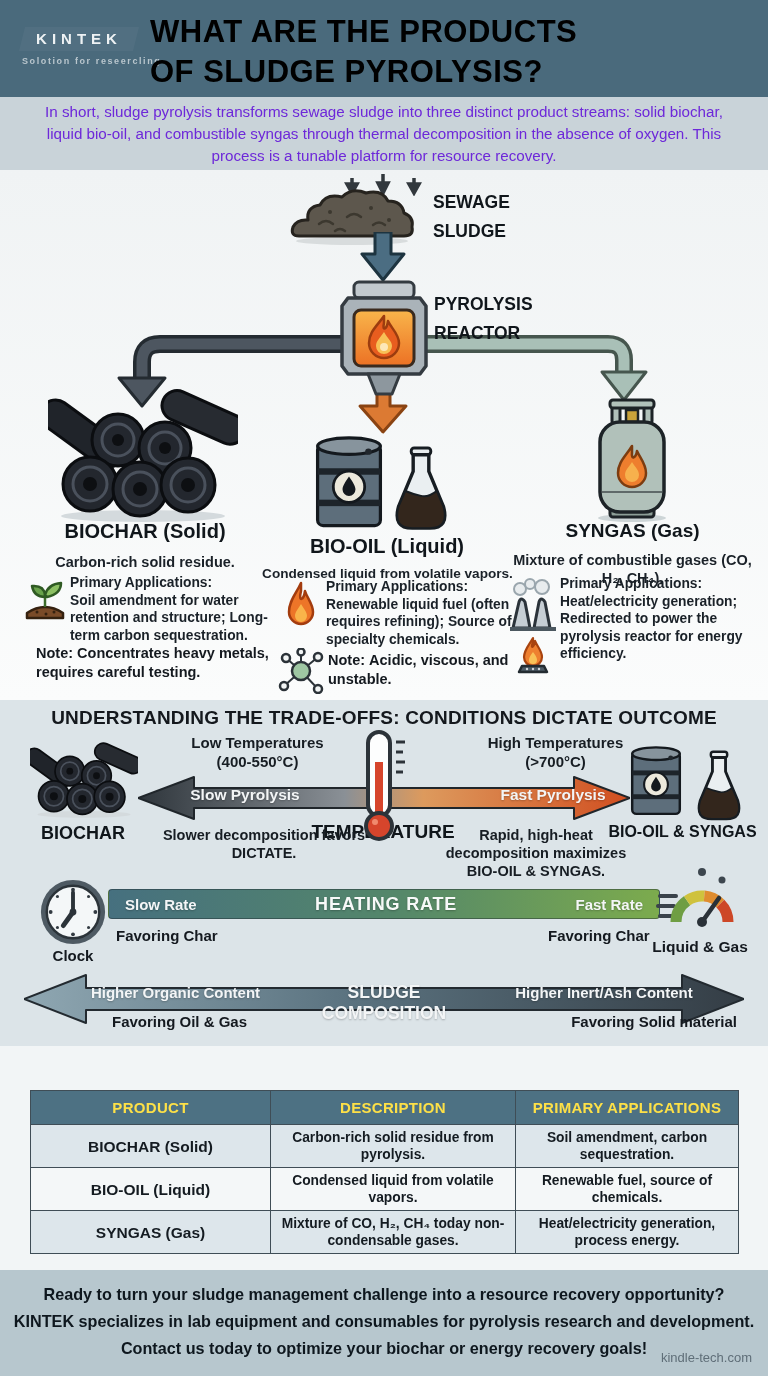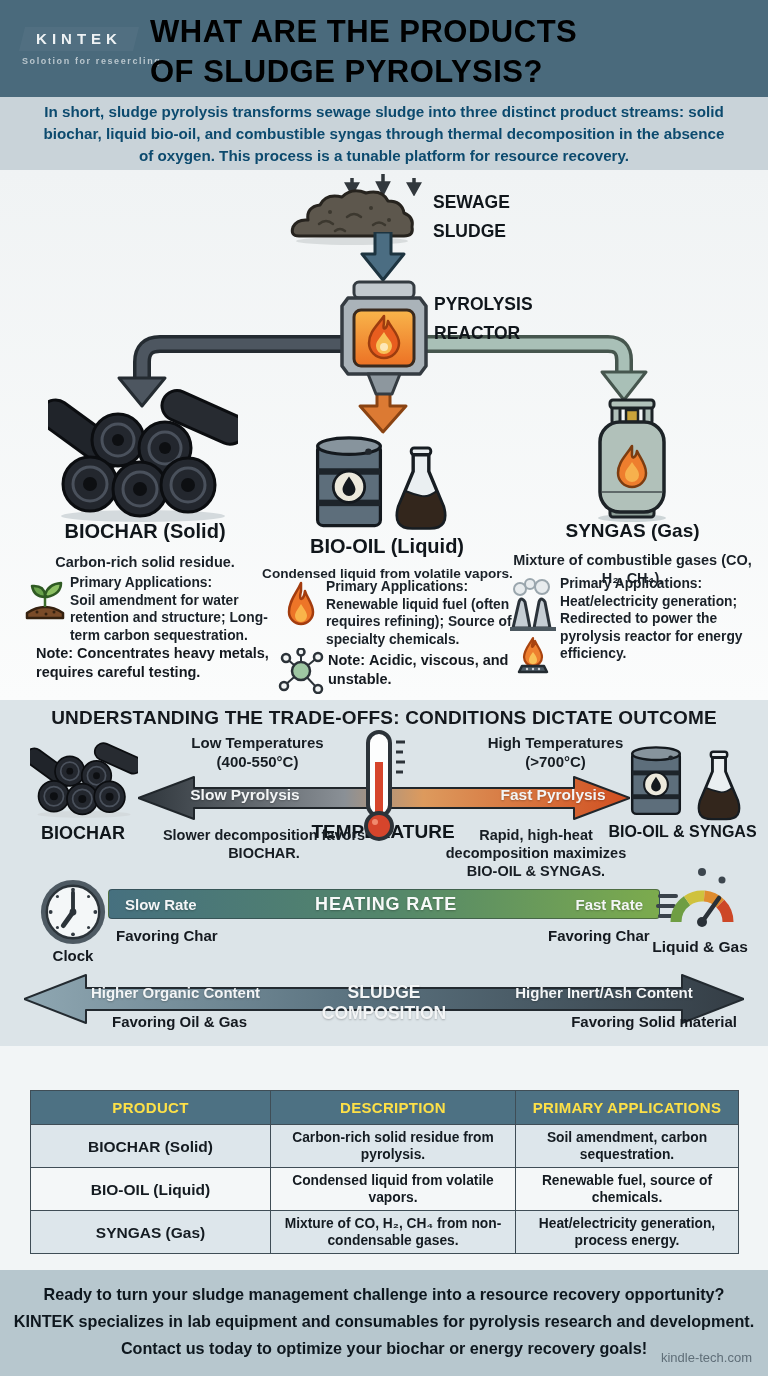--- a/index.html
+++ b/index.html
@@ -10,21 +10,21 @@
   
   .hdr { position:absolute; left:0; top:0; width:768px; height:97px; background:#4a6a7c; }
   .logo { position:absolute; left:22px; top:27px; width:140px; }
   .logo-box { display:inline-block; border:2px solid #d4dcе1; border-color:#d4dce1; padding:3px 14px; transform:skewX(-14deg); background:rgba(255,255,255,0.04); }
   .logo-text { display:inline-block; transform:skewX(14deg); color:#eef2f4; font-size:15px; font-weight:800; letter-spacing:5px; }
   .tagline { margin-top:5px; font-size:9px; letter-spacing:1.6px; color:#b9c6cd; font-weight:600; }
   .titles { position:absolute; left:150px; top:12px; width:612px; text-align:left; color:#000000; font-weight:800; font-size:31px; line-height:40px; letter-spacing:0.5px; }
 
   
   .intro { position:absolute; left:0; top:97px; width:768px; height:73px; background:#c9d3d9; display:flex; align-items:center; justify-content:center; }
-  .intro p { padding:0 38px; font-size:15.2px; font-weight:700; line-height:22px; text-align:center; color:#0c4a6e; }
+  .intro p { padding:0 38px; font-size:15.2px; font-weight:400; line-height:22px; text-align:center; color:#6d28d9; }
 
   
   .diagram { position:absolute; left:0; top:170px; width:768px; height:530px; background:linear-gradient(180deg,#f0f3f4,#fbfcfc); }
   .blk-label { font-weight:800; color:#10161b; white-space:pre-line; line-height:29px; font-size:17.5px; }
   .prod-name { text-align:center; font-weight:800; color:#10161b; font-size:20px; }
   .prod-desc { text-align:center; font-weight:600; color:#1a2128; font-size:14.5px; line-height:18px; }
   .app-text { font-size:13.8px; line-height:17.5px; color:#1a2128; font-weight:600; }
   .app-text strong { display:block; font-weight:800; }
   .note-text { font-size:14.5px; line-height:19px; color:#14191f; font-weight:600; }
   .note-text strong { font-weight:800; margin-right:4px; }
@@ -327,21 +327,21 @@
           <line x1="38" y1="44" x2="45" y2="44"></line>
         </g>
       <rect x="10" y="4" width="22" height="84" rx="11" fill="#fdfefe" stroke="#2c3339" stroke-width="4"></rect>
       <rect x="17" y="34" width="8" height="54" fill="#d6452c"></rect>
       <circle cx="21" cy="98" r="13" fill="#d6452c" stroke="#2c3339" stroke-width="4"></circle>
       <circle cx="17" cy="94" r="3" fill="#f08a6e"></circle>
     </svg>
 
     <div class="abs axis-label" style="left:293px;top:121px;width:180px">TEMPERATURE</div>
     <p class="abs cap" style="left:148px;top:126px;width:232px">
-      <span>Slower decomposition favors </span><strong>BIOCHAR.</strong>
+      <span>Slower decomposition favors </span><strong>DICTATE.</strong>
     </p>
     <p class="abs cap" style="left:440px;top:126px;width:192px">
       <span>Rapid, high-heat decomposition maximizes </span><strong>BIO-OIL &amp; SYNGAS.</strong>
     </p>
     <svg class="abs" style="left:628px;top:42px" width="56" height="80">
         <use href="#sym-barrel"></use>
       </svg>
     <svg class="abs" style="left:692px;top:50px" width="54" height="74">
         <use href="#sym-flask"></use>
       </svg>
@@ -423,21 +423,21 @@
           <td>Carbon-rich solid residue from pyrolysis.</td>
           <td>Soil amendment, carbon sequestration.</td>
         </tr>
         <tr class="even">
           <td class="prod">BIO-OIL (Liquid)</td>
           <td>Condensed liquid from volatile vapors.</td>
           <td>Renewable fuel, source of chemicals.</td>
         </tr>
         <tr class="odd">
           <td class="prod">SYNGAS (Gas)</td>
-          <td>Mixture of CO, H₂, CH₄ from non-condensable gases.</td>
+          <td>Mixture of CO, H₂, CH₄ today non-condensable gases.</td>
           <td>Heat/electricity generation, process energy.</td>
         </tr>
       </tbody>
     </table>
   </section>
 
   <footer class="footer">
     <div class="line" style="top:15px">Ready to turn your sludge management challenge into a resource recovery opportunity?</div>
     <div class="line" style="top:69px">Contact us today to optimize your biochar or energy recovery goals!</div>
     <div class="line" style="top:42px">

